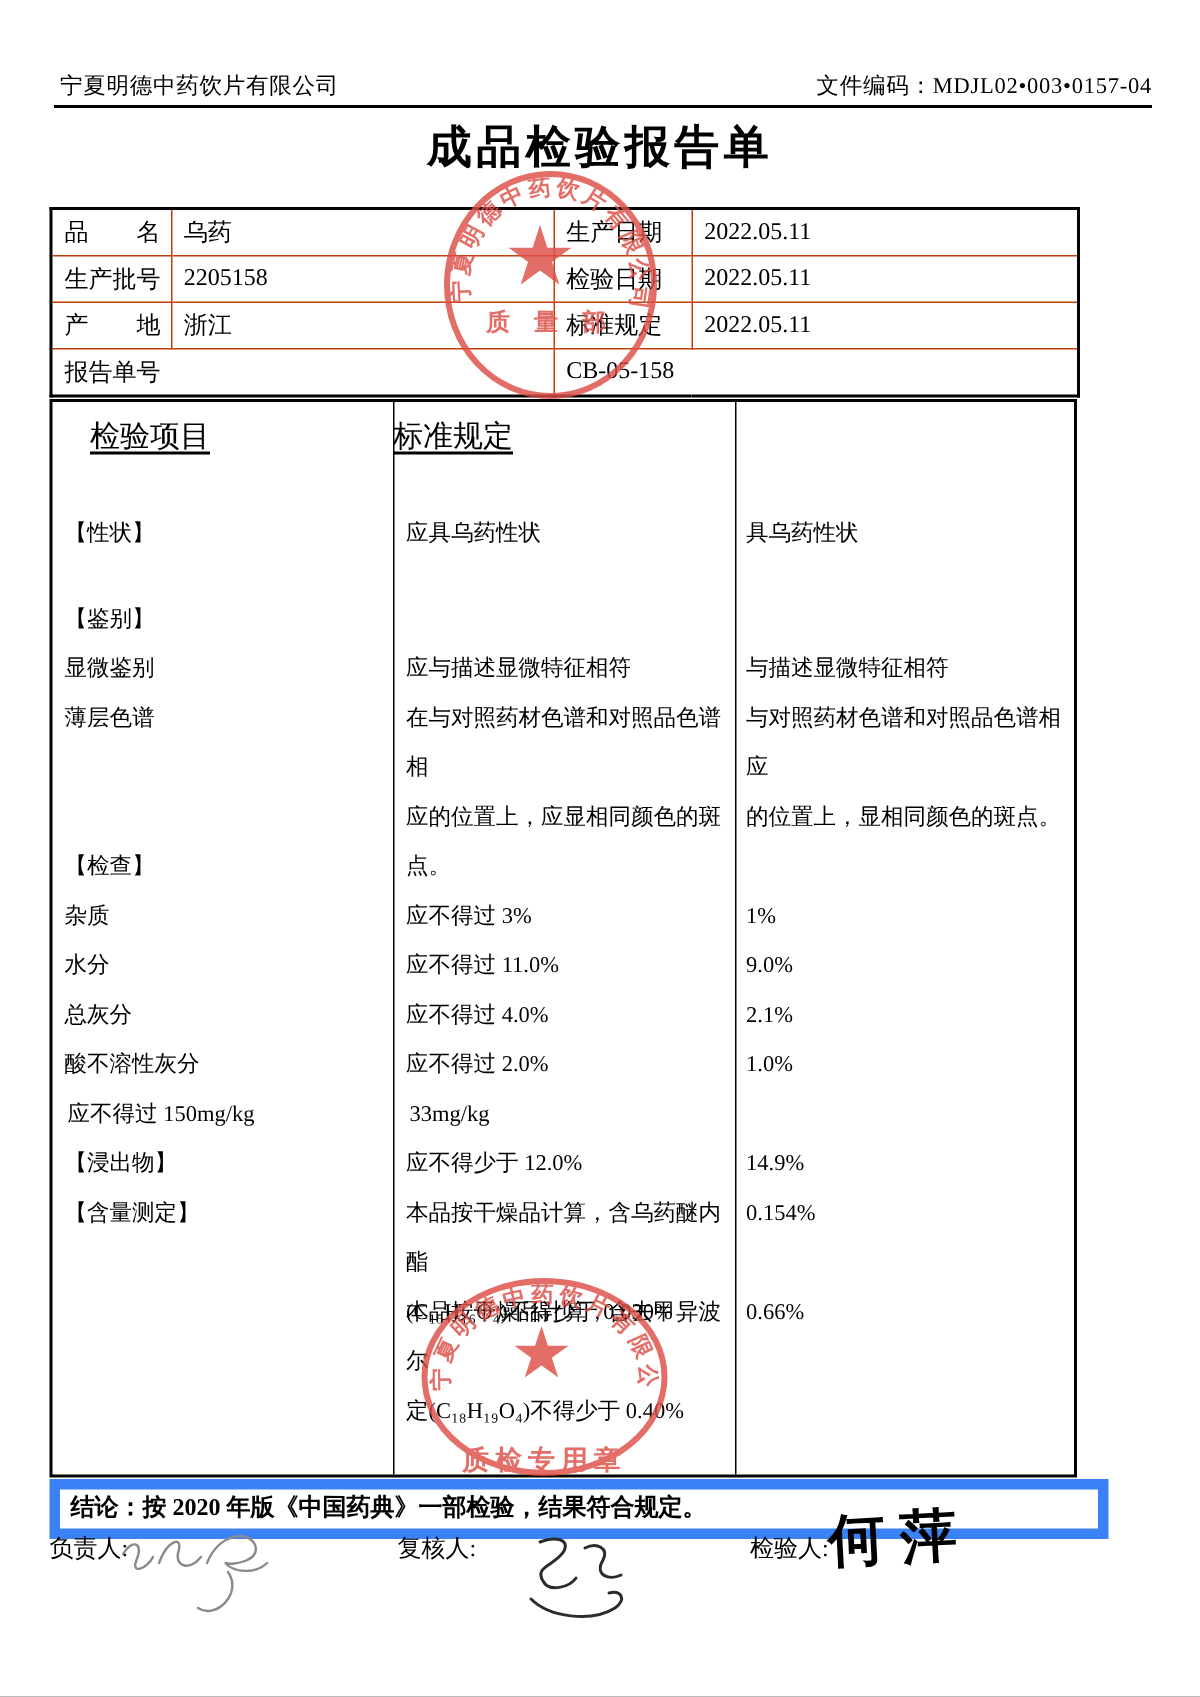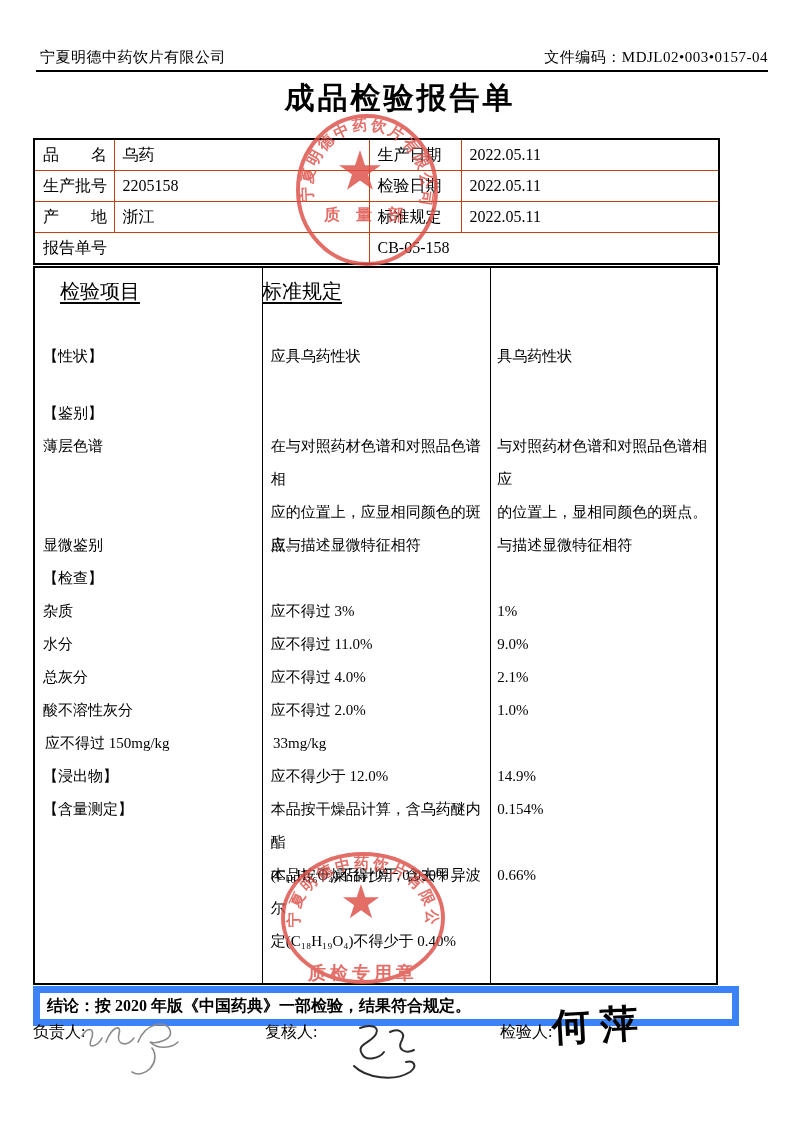--- a/index.html
+++ b/index.html
@@ -105,32 +105,32 @@
     <div class="trow r1">
       <div class="c1 padA">【性状】</div>
       <div class="c2 padA">应具乌药性状</div>
       <div class="c3 padA">具乌药性状</div>
     </div>
     <div class="trow r2">
       <div class="c1 padA">【鉴别】</div>
       <div class="c2 padA"></div>
       <div class="c3 padA"></div>
     </div>
+    <div class="trow r3">
+      <div class="c1">显微鉴别</div>
+      <div class="c2">应与描述显微特征相符</div>
+      <div class="c3">与描述显微特征相符</div>
+    </div>
     <div class="trow r4">
       <div class="c1">薄层色谱</div>
       <div class="c2">在与对照药材色谱和对照品色谱相
 应的位置上，应显相同颜色的斑
 点。</div>
       <div class="c3">与对照药材色谱和对照品色谱相应
 的位置上，显相同颜色的斑点。</div>
-    </div>
-    <div class="trow r3">
-      <div class="c1">显微鉴别</div>
-      <div class="c2">应与描述显微特征相符</div>
-      <div class="c3">与描述显微特征相符</div>
     </div>
     <div class="trow r5">
       <div class="c1">【检查】</div>
       <div class="c2"></div>
       <div class="c3"></div>
     </div>
     <div class="trow r33">
       <div class="c1">杂质</div>
       <div class="c2">应不得过 3%</div>
       <div class="c3">1%</div>

